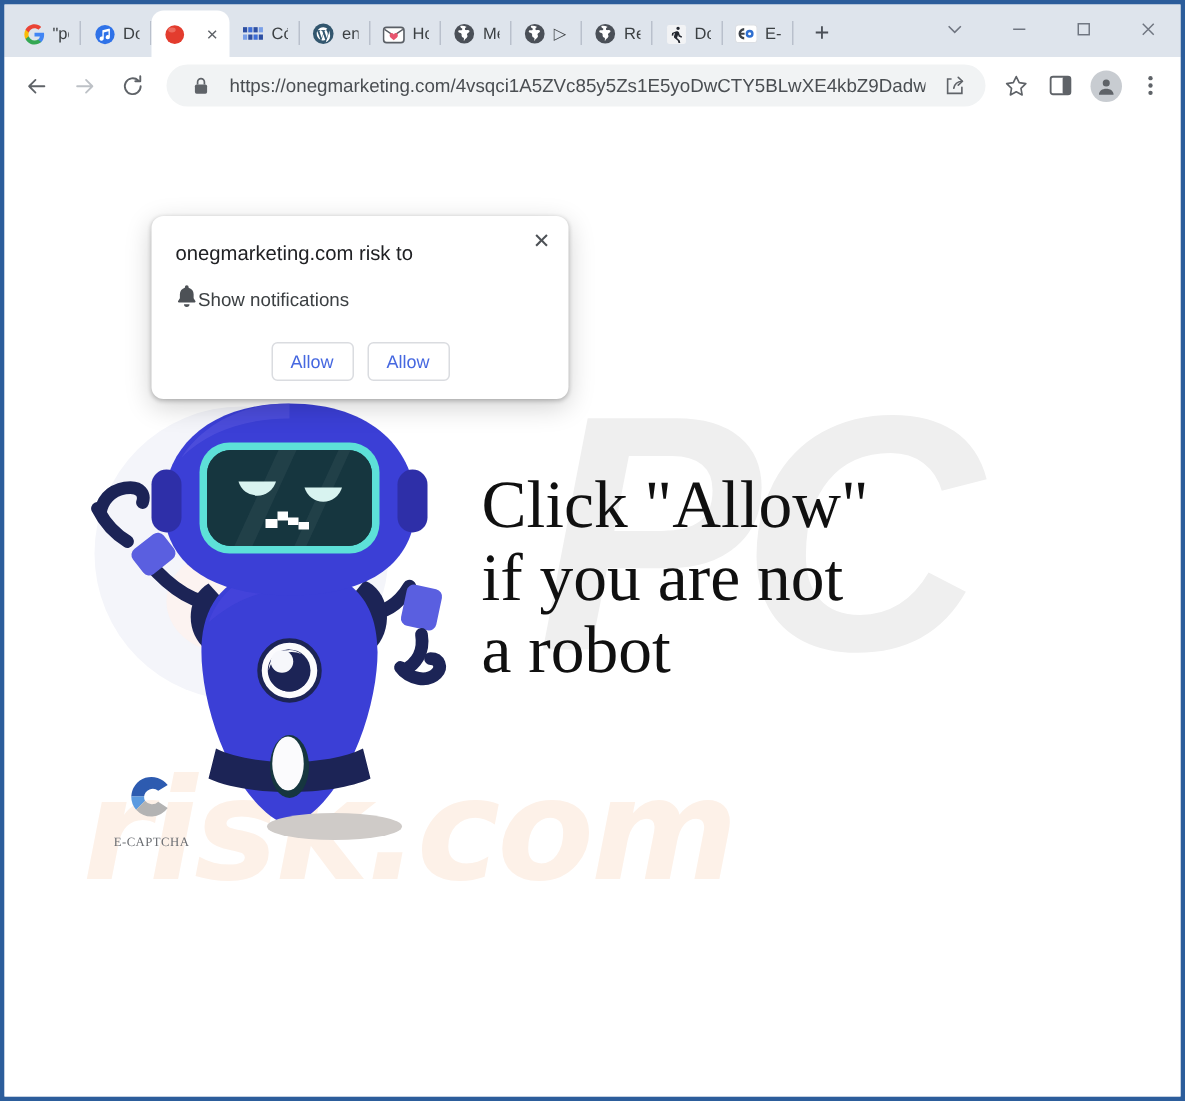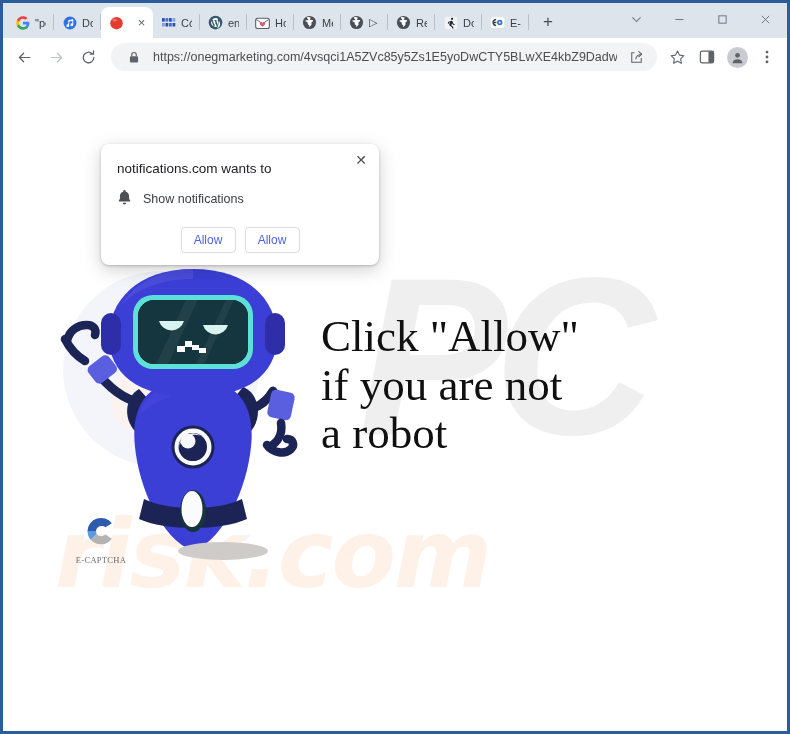--- a/index.html
+++ b/index.html
@@ -250,21 +250,21 @@
   }
   #permission-title {
     font-size: 13.5px;
     color: #202124;
     margin: 2px 0 0 0;
     padding-right: 18px;
   }
   #permission-row {
     display: flex;
     align-items: center;
-    gap: 11px;
+    gap: 0;
     margin-top: 13px;
   }
   #permission-row .perm-label {
     font-size: 12.5px;
     color: #3c4043;
   }
   #permission-actions {
     display: flex;
     justify-content: center;
     gap: 9px;
@@ -591,21 +591,21 @@
           <path d="M32 11.5A15 15 0 0 0 5 20h9.5a6.5 6.5 0 0 1 10.5-4.2z" fill="#2d5bb0"></path>
           <path d="M5 20a15 15 0 0 0 3.6 9.8l6.6-6.6A6.5 6.5 0 0 1 14.5 20z" fill="#5b9ae0"></path>
           <path d="M8.6 29.8A15 15 0 0 0 32 28.5l-7-4.7A6.5 6.5 0 0 1 15.2 23.2z" fill="#b3b3b3"></path>
         </svg>
       </span>
       <div class="logo-label">E-CAPTCHA</div>
     </div>
 
     <div id="permission-dialog">
       <div id="permission-close">✕</div>
-      <div id="permission-title">notifications.com wants to</div>
+      <div id="permission-title">onegmarketing.com risk to</div>
       <div id="permission-row">
         <span>
           <svg width="15" height="16" viewBox="0 0 18 19">
             <path d="M9 1.2a1.5 1.5 0 0 1 1.5 1.5v.5c2.4.6 4 2.7 4 5.2v3.3l1.4 2.2c.3.5 0 1.1-.6 1.1H2.7c-.6 0-.9-.6-.6-1.1l1.4-2.2V8.4c0-2.5 1.6-4.6 4-5.2v-.5A1.5 1.5 0 0 1 9 1.2z" fill="#4d5156"></path>
             <path d="M6.8 16.4h4.4a2.2 2.2 0 0 1-4.4 0z" fill="#4d5156"></path>
           </svg>
         </span>
         <span class="perm-label">Show notifications</span>
       </div>
       <div id="permission-actions">

